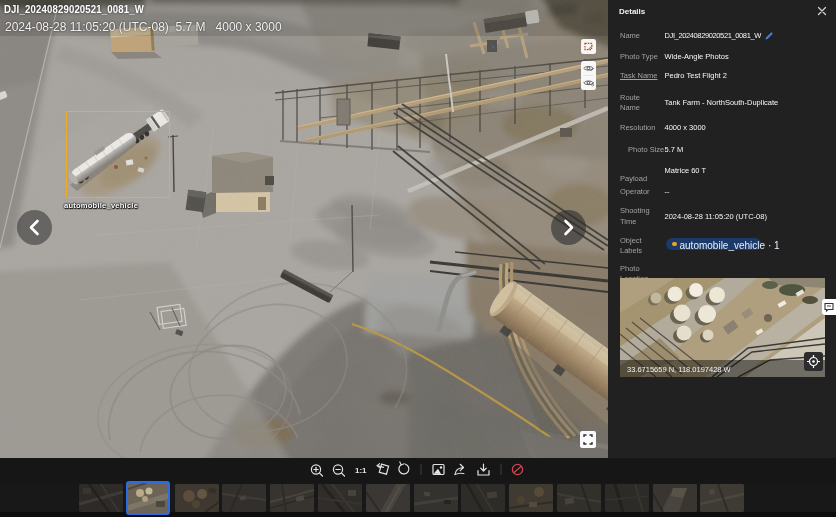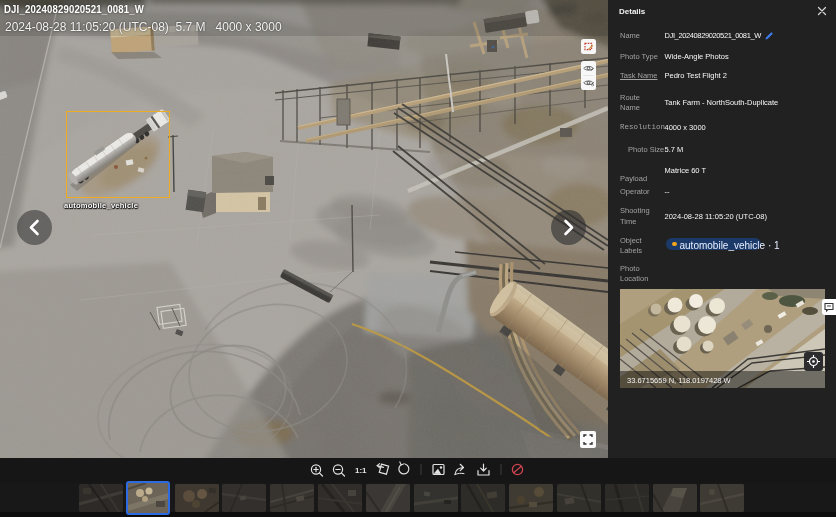--- a/index.html
+++ b/index.html
@@ -487,36 +487,36 @@
 <div class="abs val" style="left:56.5px;top:31px;letter-spacing:-0.38px;">DJI_20240829020521_0081_W</div>
 <svg class="abs" style="left:156px;top:30.5px;" width="10" height="10" viewBox="0 0 10 10">
       <path d="M1.5,8.5 L2,6.5 L6.8,1.7 A0.9,0.9 0 0 1 8.1,1.7 L8.3,1.9 A0.9,0.9 0 0 1 8.3,3.2 L3.5,8 L1.5,8.5 Z" fill="#3d7df0"></path>
     </svg>
 <div class="abs lab" style="left:12px;top:52.3px;">Photo Type</div>
 <div class="abs val" style="left:56.5px;top:52.3px;">Wide-Angle Photos</div>
 <div class="abs lab" style="left:12px;top:71.4px;text-decoration:underline;">Task Name</div>
 <div class="abs val" style="left:56.5px;top:71.4px;">Pedro Test Flight 2</div>
 <div class="abs lab" style="left:12px;top:92.6px;line-height:10.8px;">Route<br>Name</div>
 <div class="abs val" style="left:56.5px;top:98.3px;">Tank Farm - NorthSouth-Duplicate</div>
-<div class="abs lab" style="left:12px;top:122.5px;font-family:Liberation Mono, monospace;">Resolution</div>
+<div class="abs lab" style="left:12px;top:122.5px;">Resolution</div>
 <div class="abs val" style="left:56.5px;top:122.5px;">4000 x 3000</div>
 <div class="abs lab" style="left:12px;top:144.5px;margin-left:8px;">Photo Size</div>
 <div class="abs val" style="left:56.5px;top:144.5px;">5.7 M</div>
 <div class="abs lab" style="left:12px;top:166px;margin-top:8px;">Payload</div>
 <div class="abs val" style="left:56.5px;top:166px;">Matrice 60 T</div>
 <div class="abs lab" style="left:12px;top:187.4px;">Operator</div>
 <div class="abs val" style="left:56.5px;top:187.4px;">--</div>
 <div class="abs lab" style="left:12px;top:206px;line-height:10.8px;">Shooting<br>Time</div>
 <div class="abs val" style="left:56.5px;top:212px;">2024-08-28 11:05:20 (UTC-08)</div>
 <div class="abs lab" style="left:12px;top:235.7px;line-height:10.8px;">Object<br>Labels</div>
 <div class="abs" style="left:57.5px;top:238.2px;width:95px;height:11.6px;border-radius:6px;background:#1c3a69;"></div>
 <div class="abs" style="left:64px;top:241.5px;width:4.6px;height:4.6px;border-radius:50%;background:#efa51e;"></div>
 <div class="abs" style="left:71.5px;top:240.3px;font-size:10px;color:#e6efff;">automobile_vehicle · 1</div>
 <div class="abs lab" style="left:12px;top:263.6px;line-height:10.8px;">Photo<br>Location</div>
-<div class="abs" style="left:12px;top:289px;width:205px;height:99px;overflow:hidden;">
+<div class="abs" style="left:12px;top:278px;width:205px;height:99px;overflow:hidden;">
 <svg width="205" height="99" viewBox="0 0 205 99">
   <rect width="205" height="99" fill="#af9f7f"></rect>
   <path d="M0,35 L55,0 L120,0 L30,70 L0,88 Z" fill="#a4946f"></path>
   <path d="M-10,75 L120,-10 L148,-10 L25,99 L-5,99 Z" fill="#b2ab9b"></path>
   <path d="M85,99 L205,8 L205,34 L120,99 Z" fill="#b9b2a2"></path>
   <path d="M125,99 L205,40 L205,99 Z" fill="#cdc7b8"></path>
   <path d="M148,0 L205,0 L205,10 L158,7 Z" fill="#8e8672"></path>
   <path d="M0,88 L40,60 L60,80 L20,99 L0,99 Z" fill="#9c8d6d"></path>
   <ellipse cx="172" cy="12" rx="13" ry="6" fill="#4e5540"></ellipse>
   <ellipse cx="150" cy="7" rx="8" ry="4" fill="#5a6148"></ellipse>

